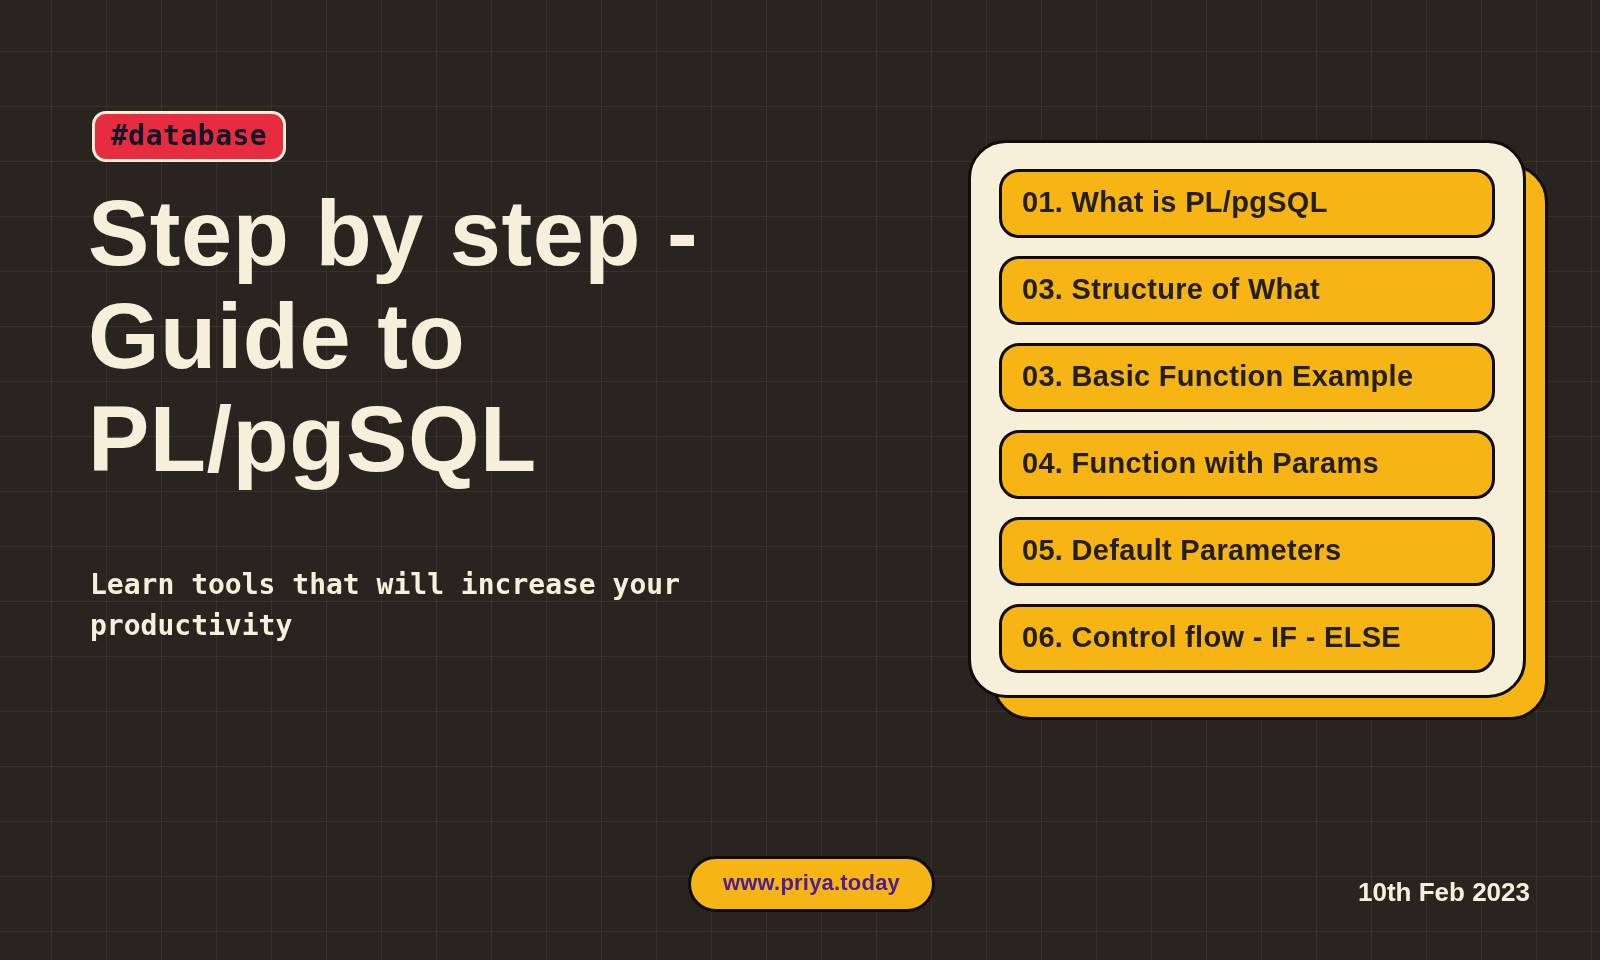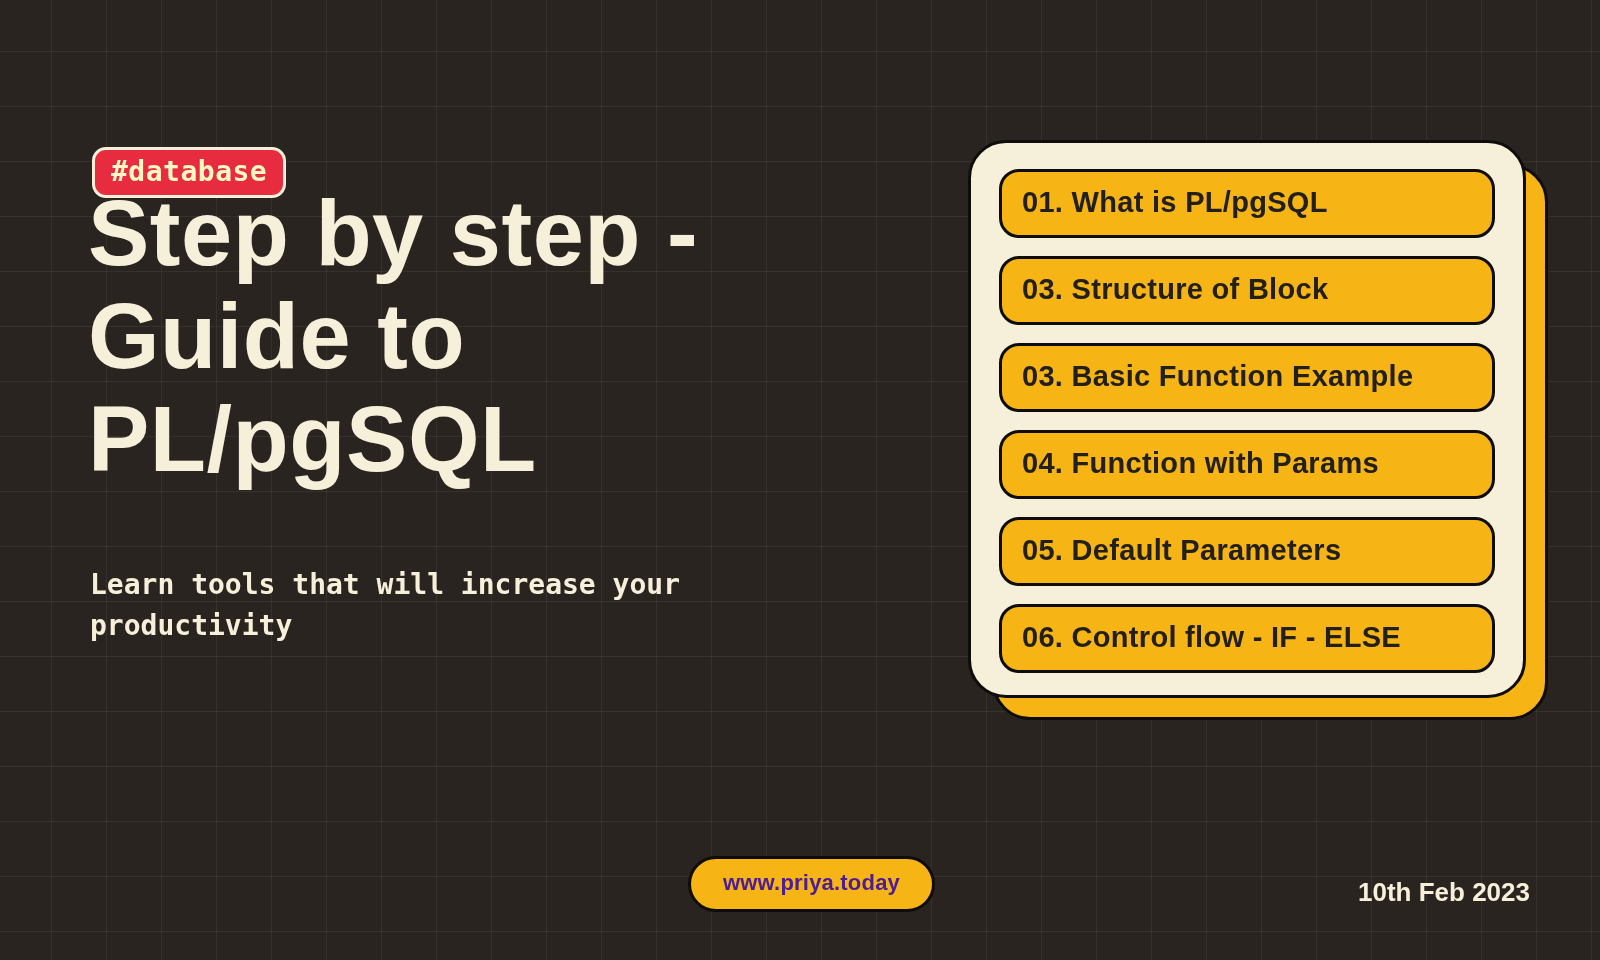--- a/index.html
+++ b/index.html
@@ -14,29 +14,28 @@
     font-family: "Arial Rounded MT Bold", "Helvetica Rounded", Arial, sans-serif;
     position: relative;
     color: #f6f0da;
   }
 
   .tag-pill {
     position: absolute;
     left: 92px;
     top: 111px;
     background: #e62c3e;
-    color: #fef9c3;
+    color: #0f172a;
     border: 3px solid #f6f0da;
     border-radius: 14px;
     padding: 5px 16px 7px 16px;
     font-family: ui-monospace, SFMono-Regular, Menlo, Monaco, Consolas, monospace;
     font-weight: 700;
     font-size: 28px;
     letter-spacing: 0.5px;
-    margin-top: 36px;
   }
 
   .title {
     position: absolute;
     left: 88px;
     top: 182px;
     width: 760px;
     color: #f6f0da;
     font-size: 92px;
     line-height: 1.12;
@@ -133,21 +132,21 @@
 
 <div class="toc-wrap">
   <div class="toc-shadow"></div>
   <div class="toc-card">
     <div class="toc-item">
       <span class="num">01.</span>
       <span class="label">What is PL/pgSQL</span>
     </div>
     <div class="toc-item">
       <span class="num">03.</span>
-      <span class="label">Structure of  Block</span>
+      <span class="label">Structure of  What</span>
     </div>
     <div class="toc-item">
       <span class="num">03.</span>
       <span class="label"> Basic Function Example</span>
     </div>
     <div class="toc-item">
       <span class="num">04.</span>
       <span class="label">Function with Params</span>
     </div>
     <div class="toc-item">

